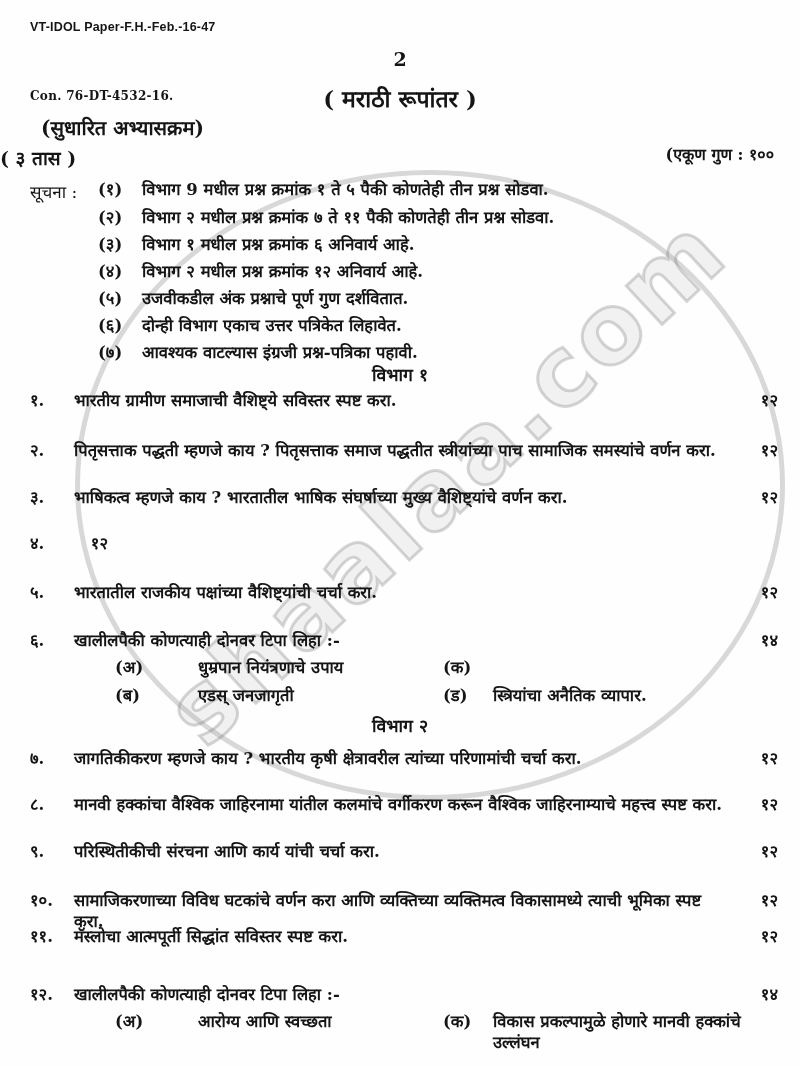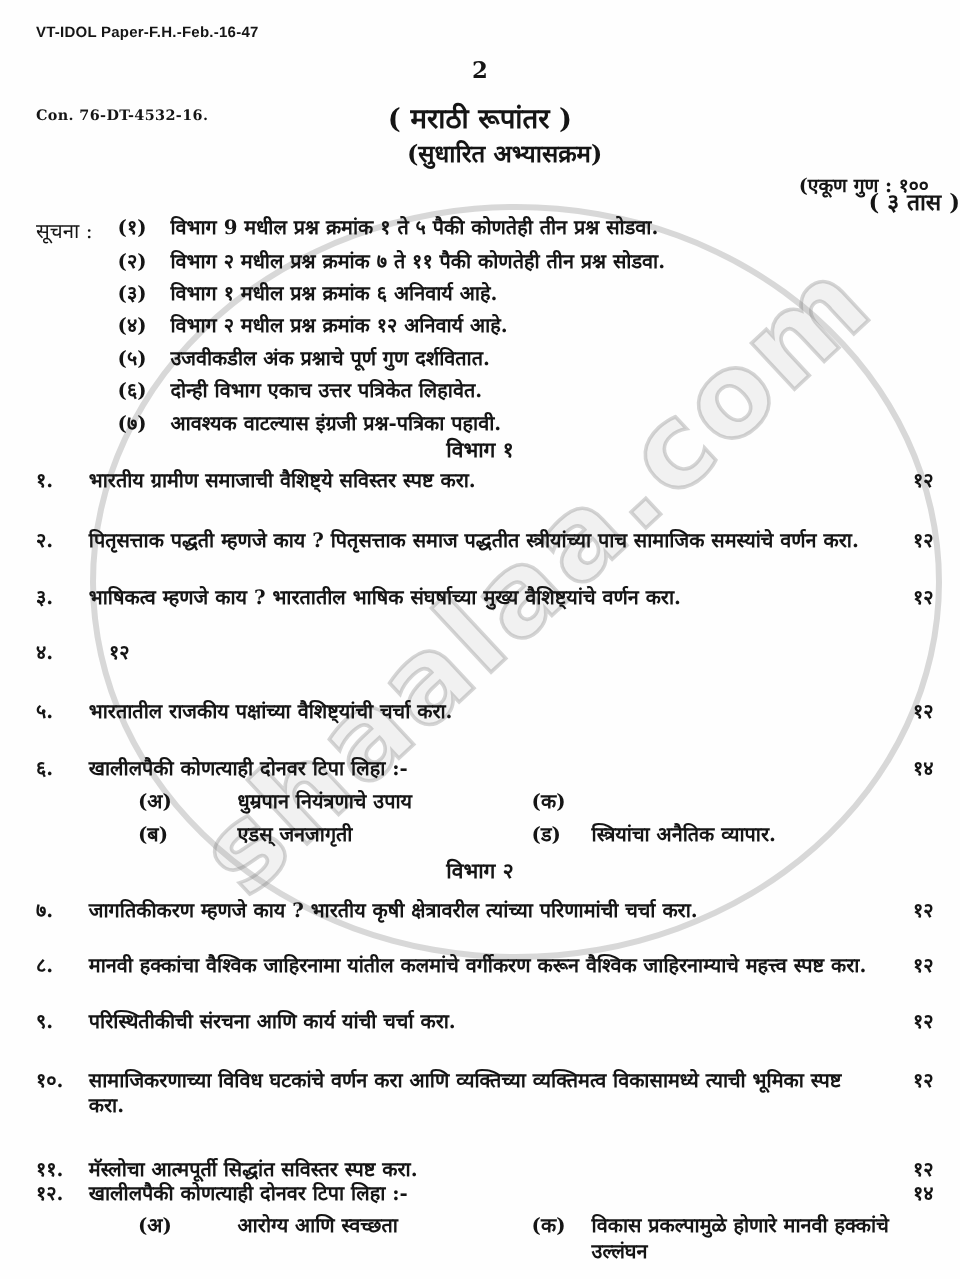--- a/index.html
+++ b/index.html
@@ -23,22 +23,22 @@
     font-family:"DejaVu Sans","Liberation Sans",sans-serif;
   }
   
   .content{position:absolute;inset:0;z-index:1;border-radius:28px;}
   .abs{position:absolute;}
   .imprint{top:20px;left:30px;font-size:12.5px;font-weight:bold;letter-spacing:.2px;
     font-family:"Liberation Sans","DejaVu Sans",sans-serif;}
   .con-line{top:46px;left:30px;font-size:12px;font-weight:bold;letter-spacing:.3px;margin-top:43px;}
   .page-num{top:48px;left:0;right:0;text-align:center;font-size:19px;font-weight:bold;}
   .title1{top:82px;left:0;right:0;text-align:center;font-size:23px;font-weight:bold;}
-  .title2{top:114px;left:0;right:0;text-align:center;font-size:20px;font-weight:bold;padding-left:41px;}
-  .duration{top:145px;left:0;right:0;text-align:right;font-size:19px;font-weight:bold;margin-top:10px;}
+  .title2{top:114px;left:0;right:0;font-size:20px;font-weight:bold;padding-left:41px;}
+  .duration{top:145px;left:0;right:0;text-align:left;font-size:19px;font-weight:bold;}
   .total-marks{top:143px;right:26px;font-size:16px;font-weight:bold;}
   .instr-label{top:180px;left:30px;font-size:17px;font-weight:normal;}
   .instr-row{left:98px;right:60px;display:flex;font-size:16.5px;font-weight:bold;line-height:1.25;}
   .instr-num{flex:0 0 44px;}
   .instr-text{flex:1;}
   .sec-head{left:0;right:0;text-align:center;font-size:17.5px;font-weight:bold;}
   .q-row{left:30px;right:22px;display:flex;font-size:16.5px;font-weight:bold;line-height:1.3;}
   .q-num{flex:0 0 44px;}
   .q-text{flex:1;padding-right:14px;}
   .q-marks{flex:0 0 34px;text-align:right;}
@@ -162,21 +162,21 @@
     <div class="abs q-row" style="top:841px">
       <span class="q-num">९.</span>
       <span class="q-text">परिस्थितीकीची संरचना आणि कार्य यांची चर्चा करा.</span>
       <span class="q-marks">१२</span>
     </div>
     <div class="abs q-row" style="top:890px">
       <span class="q-num">१०.</span>
       <span class="q-text">सामाजिकरणाच्या विविध घटकांचे वर्णन करा आणि व्यक्तिच्या व्यक्तिमत्व विकासामध्ये त्याची भूमिका स्पष्ट करा.</span>
       <span class="q-marks">१२</span>
     </div>
-    <div class="abs q-row" style="top:964px">
+    <div class="abs q-row" style="top:926px">
       <span class="q-num">११.</span>
       <span class="q-text">मॅस्लोचा आत्मपूर्ती सिद्धांत सविस्तर स्पष्ट करा.</span>
       <span class="q-marks">१२</span>
     </div>
     <div class="abs q-row" style="top:984px">
       <span class="q-num">१२.</span>
       <span class="q-text">खालीलपैकी कोणत्याही दोनवर टिपा लिहा :-</span>
       <span class="q-marks">१४</span>
     </div>
 

